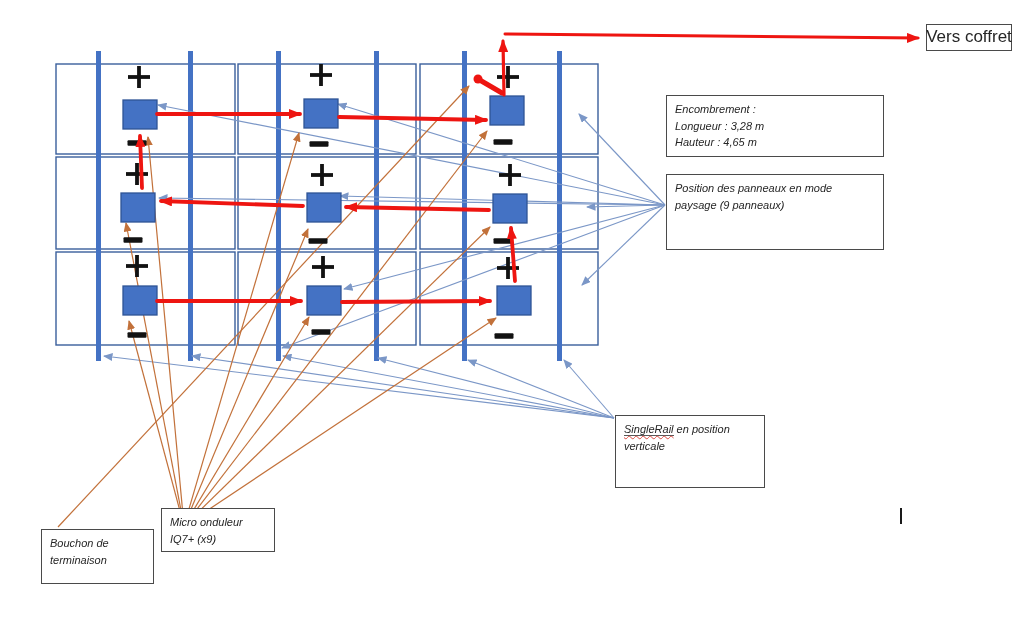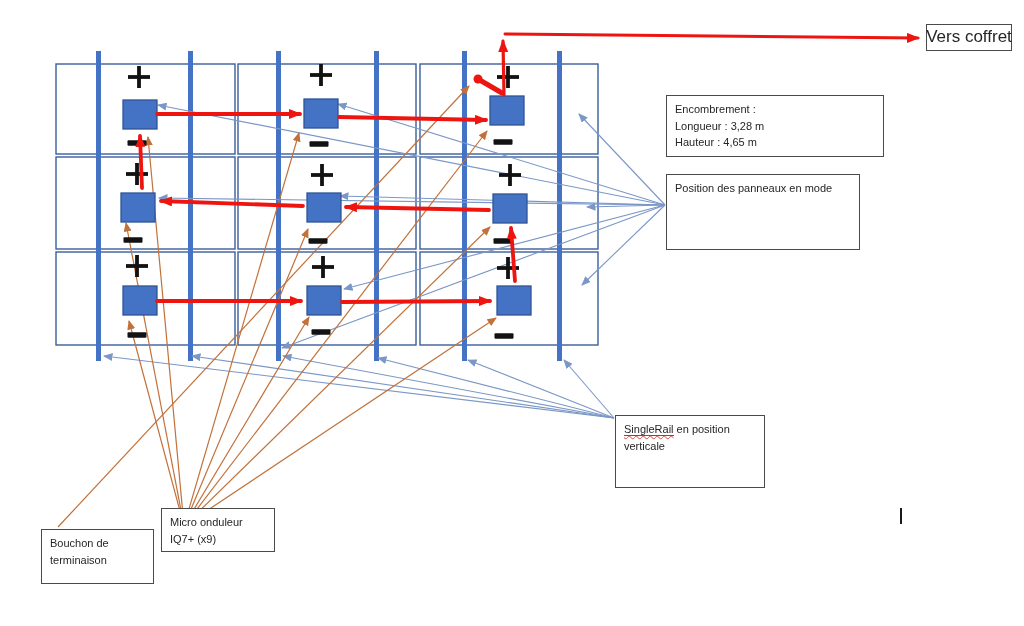--- a/index.html
+++ b/index.html
@@ -2,21 +2,21 @@
 <html><head>
 <meta charset="utf-8">
 <style>
   html,body{margin:0;padding:0;background:#ffffff;}
   .stage{position:relative;width:1024px;height:626px;background:#ffffff;overflow:hidden;
          font-family:"Liberation Sans",sans-serif;color:#262626;}
   .stage svg{position:absolute;left:0;top:0;}
   .label-box{position:absolute;background:#ffffff;border:1px solid #4a4a4a;box-sizing:border-box;
              font-size:11px;line-height:16.5px;color:#262626;}
   .label-box .ln{white-space:nowrap;}
-  .pad{padding:5px 8px;}
+  .pad{padding:5px 8px;font-style:italic;}
   .center-text{display:flex;align-items:center;justify-content:center;font-size:17px;}
   .misspelled{text-decoration:underline wavy #d94a42;text-decoration-thickness:1px;
               text-underline-offset:2px;border-bottom:1px solid #595959;}
   .text-cursor{position:absolute;width:1.5px;height:16px;background:#1a1a1a;}
 </style>
 </head>
 <body>
 
 <div class="stage">
 
@@ -157,22 +157,23 @@
   <div class="label-box center-text" id="box-vers-coffret" style="left:926px;top:24px;width:86px;height:27px;">
     <span class="ln">Vers coffret</span>
   </div>
 
   <div class="label-box pad" id="box-encombrement" style="left:666px;top:95px;width:218px;height:62px;">
     <div class="ln">Encombrement :</div>
     <div class="ln">Longueur : 3,28 m</div>
     <div class="ln">Hauteur : 4,65 m</div>
   </div>
 
-  <div class="label-box pad" id="box-position" style="left:666px;top:174px;width:194px;height:76px;">
+  <div class="label-box pad" id="box-position" style="left:666px;top:174px;width:218px;height:76px;">
     <div class="ln">Position des panneaux en mode</div>
+    <div class="ln">paysage (9 panneaux)</div>
   </div>
 
   <div class="label-box pad" id="box-singlerail" style="left:615px;top:415px;width:150px;height:73px;">
     <div class="ln">
       <span class="misspelled">SingleRail</span><span> en position</span>
     </div>
     <div class="ln">verticale</div>
   </div>
 
   <div class="label-box pad" id="box-bouchon" style="left:41px;top:529px;width:113px;height:55px;">

